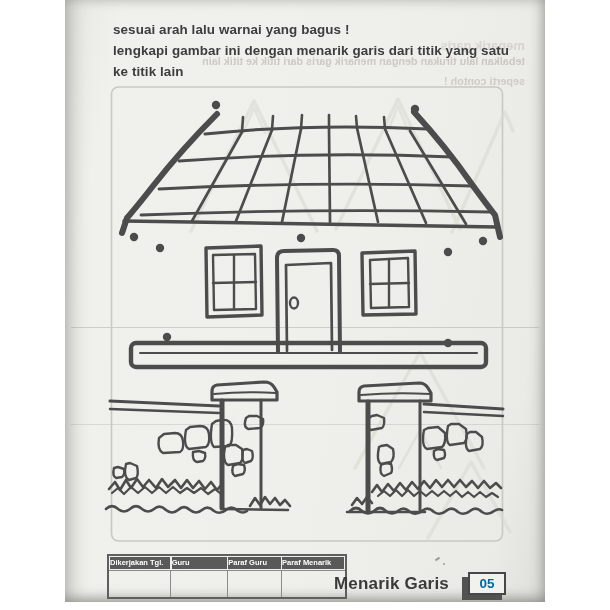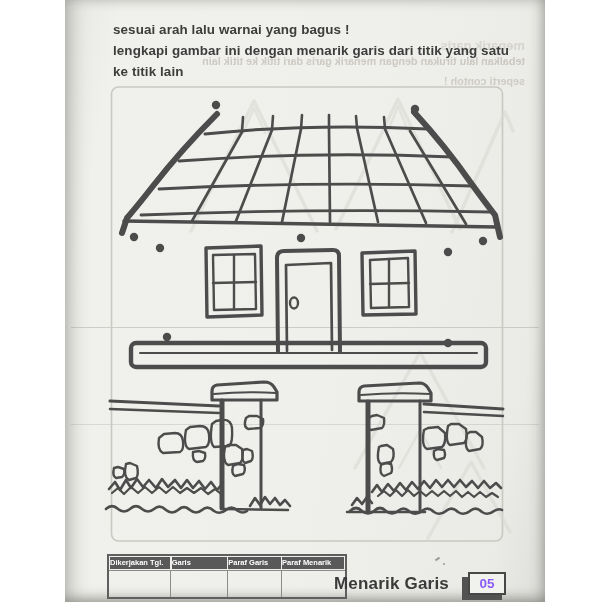--- a/index.html
+++ b/index.html
@@ -34,21 +34,21 @@
   .td{height:26px;border-right:1.5px solid #8b8b8b;}
   .td:last-child{border-right:none;}
   .c1{width:26.2%;}.c2{width:24%;}.c3{width:22.8%;}.c4{width:27%;}
   .tbody{border-top:1.5px solid #8b8b8b;}
   .footer-title{position:absolute;left:228px;top:574px;width:156px;text-align:right;
       font-size:17px;font-weight:bold;color:#3a3a3a;letter-spacing:.2px;}
   .badge{position:absolute;left:397px;top:572px;width:50px;height:30px;}
   .badge-shadow{position:absolute;left:0;top:5px;width:40px;height:23px;background:#525252;}
   .badge-box{position:absolute;left:6px;top:0;width:34px;height:19px;background:#f1f1ed;
       border:2.5px solid #474747;text-align:center;font-weight:bold;font-size:13.5px;
-      color:#8b5cf6;line-height:19px;}
+      color:#0369a1;line-height:19px;}
 </style>
 </head>
 <body>
 
 <div class="page">
 
   <div class="bleed bleed-title">menarik garis</div>
   <div class="bleed bleed-l1">tebalkan lalu tirukan dengan menarik garis dari titik ke titik lain</div>
   <div class="bleed bleed-l2">seperti contoh !</div>
 
@@ -196,22 +196,22 @@
       </g>
     </g>
   </svg>
 
   <div class="speck speck1"></div>
   <div class="speck speck2"></div>
 
   <div class="scoretable">
     <div class="trow thead">
       <div class="th c1">Dikerjakan Tgl.</div>
-      <div class="th c2">Garis</div>
-      <div class="th c3">Paraf Garis</div>
+      <div class="th c2">Guru</div>
+      <div class="th c3">Paraf Guru</div>
       <div class="th c4">Paraf Menarik</div>
     </div>
     <div class="trow tbody">
       <div class="td c1"></div>
       <div class="td c2"></div>
       <div class="td c3"></div>
       <div class="td c4"></div>
     </div>
   </div>
 

